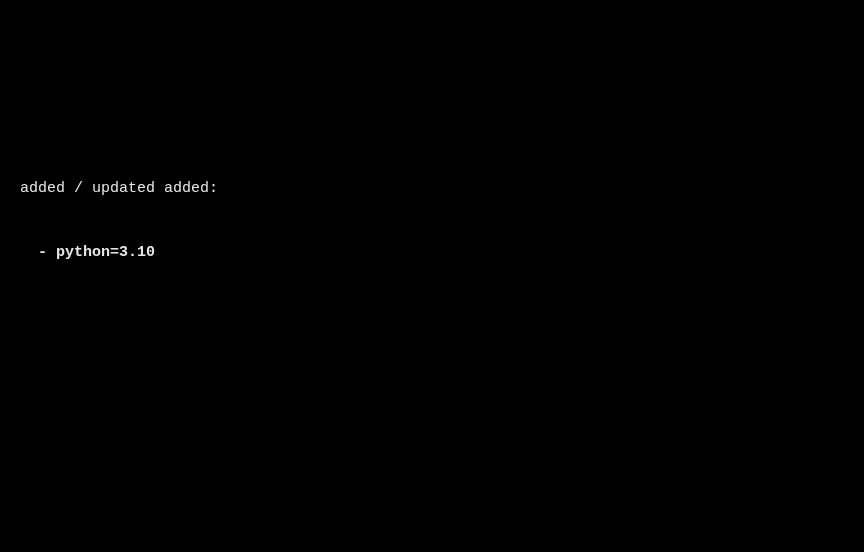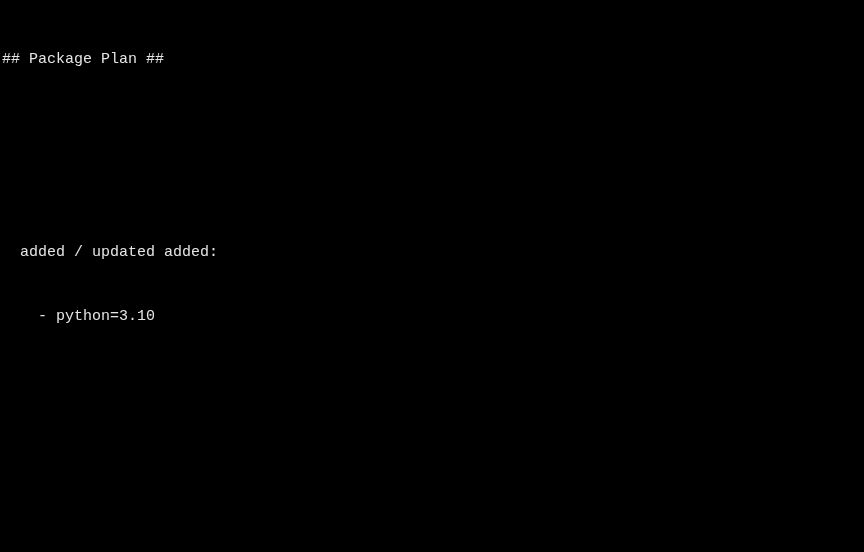--- a/index.html
+++ b/index.html
@@ -12,27 +12,26 @@
     font-family: "Consolas", "Courier New", monospace;
     font-size: 15px;
     line-height: 1.43;
     overflow: hidden;
   }
   .terminal {
     padding: 6px 2px;
     white-space: pre;
   }
   .indent1 { padding-left: 18px; }
-  .indent2 { padding-left: 36px; }
+  .indent2 { padding-left: 36px; font-weight: bold; }
 </style>
 </head>
 <body>
 
 <div class="terminal">
-  <div>## Package Plan ##</div>
   <div>&nbsp;</div>
   <div>&nbsp;</div>
   <div class="indent1">added / updated added:</div>
   <div class="indent2">- python=3.10</div>
   <div>&nbsp;</div>
   <div>&nbsp;</div>
   
   
   
 </div>

